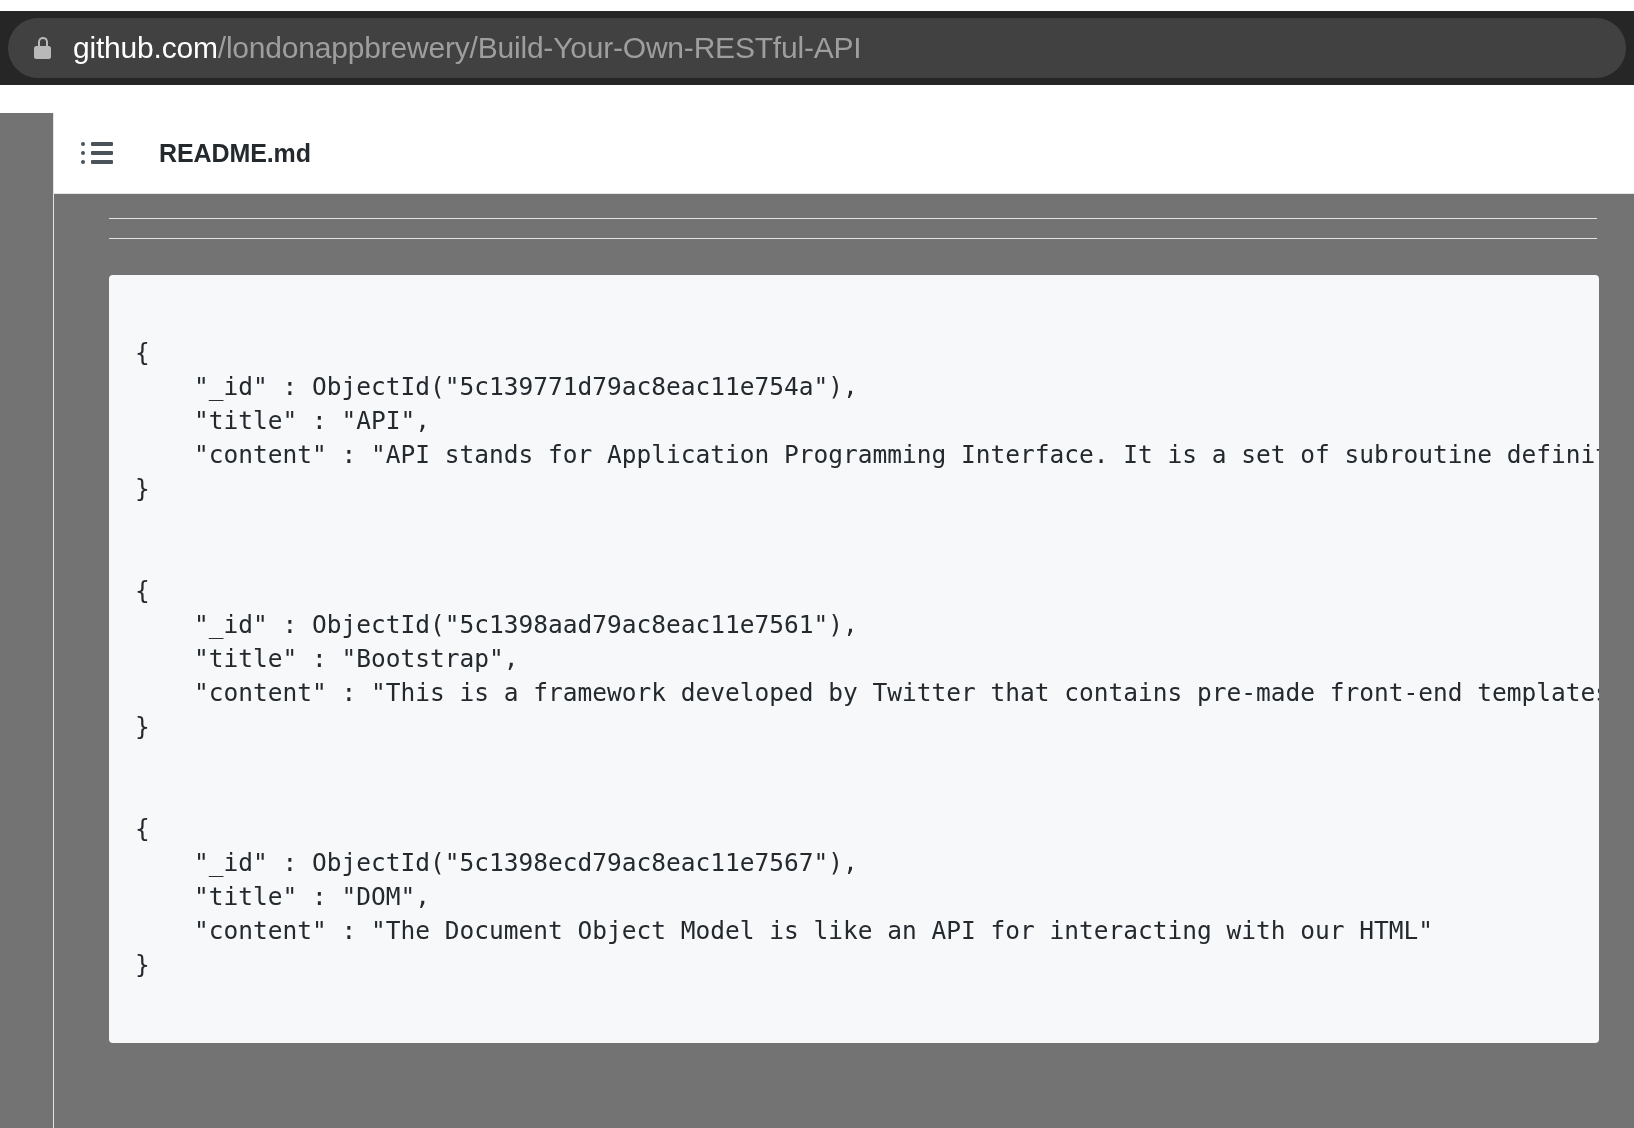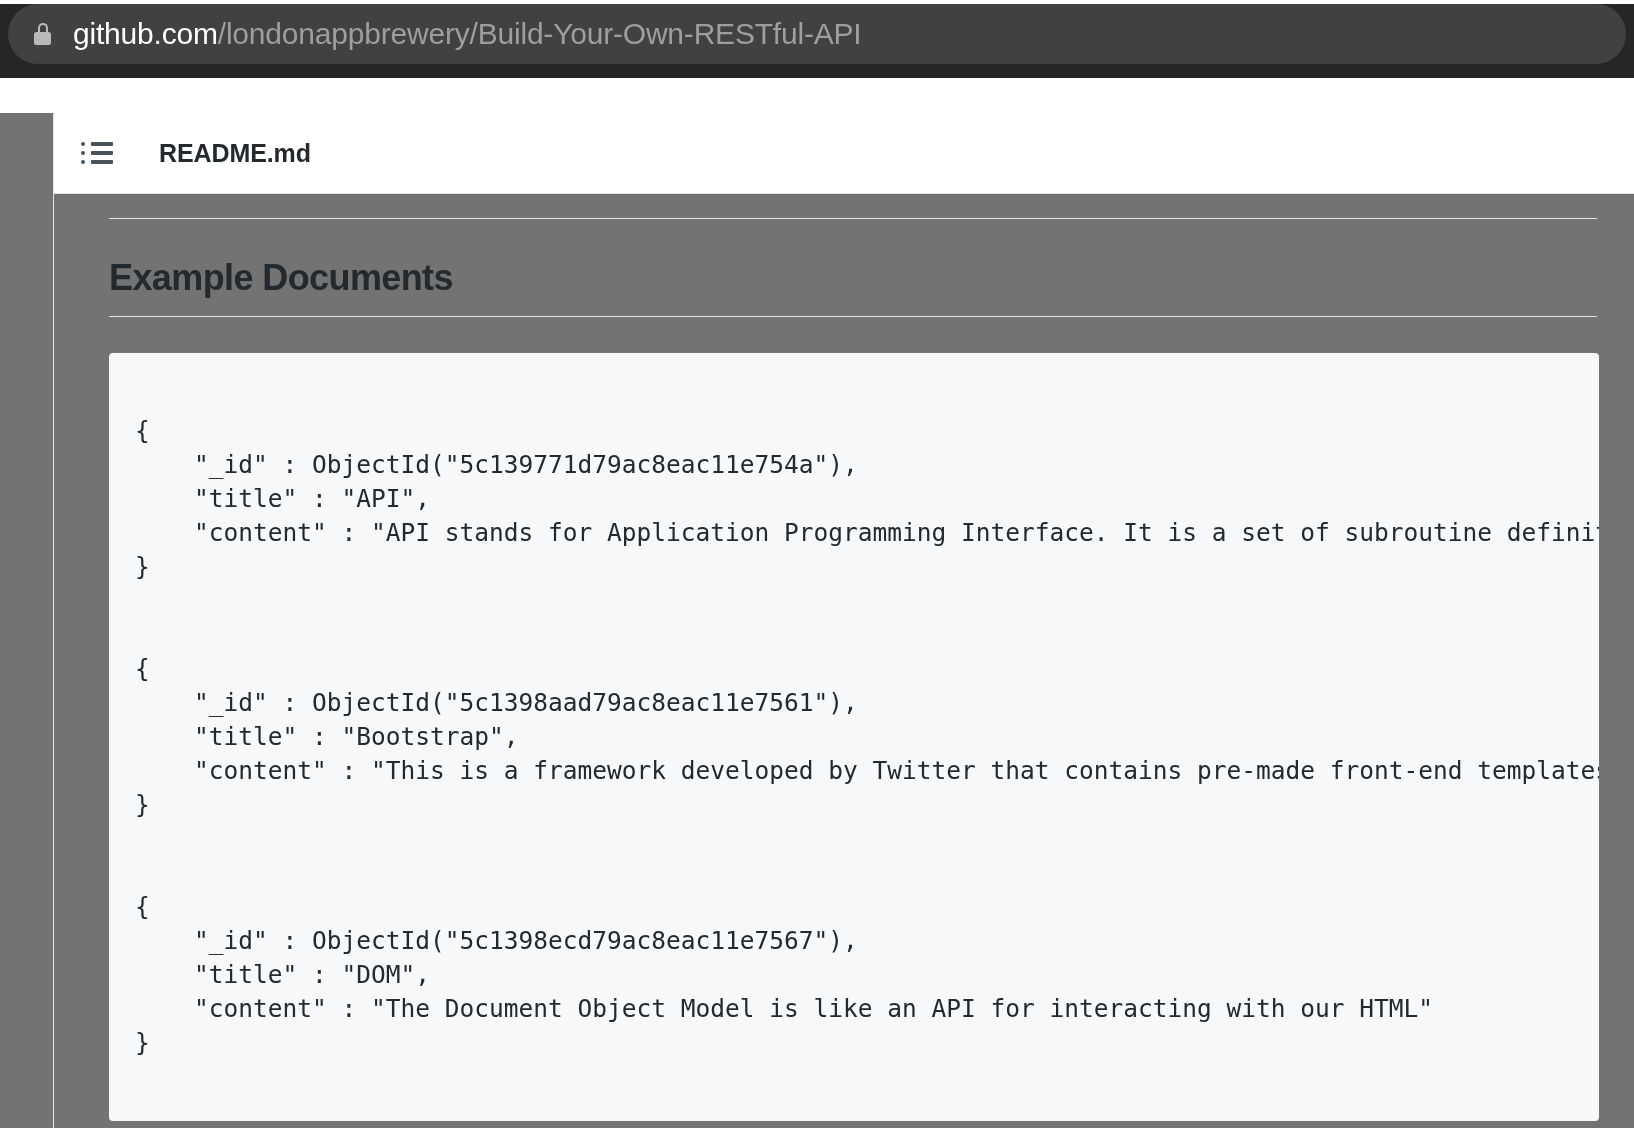--- a/index.html
+++ b/index.html
@@ -10,25 +10,26 @@
     width: 1634px;
     height: 1128px;
     overflow: hidden;
     background: #ffffff;
     font-family: "Liberation Sans", sans-serif;
   }
 
   
   .browser-chrome {
     position: absolute;
-    top: 4px; left: 0;
+    top: 11px; left: 0;
     width: 1634px;
     height: 74px;
     background: #262626;
     display: flex;
+    align-items: center;
   }
   .omnibox {
     margin-left: 8px;
     margin-right: 8px;
     height: 60px;
     flex: 1;
     background: #414141;
     border-radius: 30px;
     display: flex;
     align-items: center;
@@ -201,21 +202,20 @@
         <i class="bar r2"></i>
       <i class="dot r3"></i>
         <i class="bar r3"></i>
     </span>
     <span class="file-name">README.md</span>
   </div>
 
   <div class="readme">
     <div class="rule"></div>
 
-    <h2 class="h2">Example Documents</h2>
     <div class="rule2"></div>
 
     <div class="codeblock">
       <pre class="code-pre">{
     "_id" : ObjectId("5c139771d79ac8eac11e754a"),
     "title" : "API",
     "content" : "API stands for Application Programming Interface. It is a set of subroutine definitions, protocols, and tools"
 }
 
 

